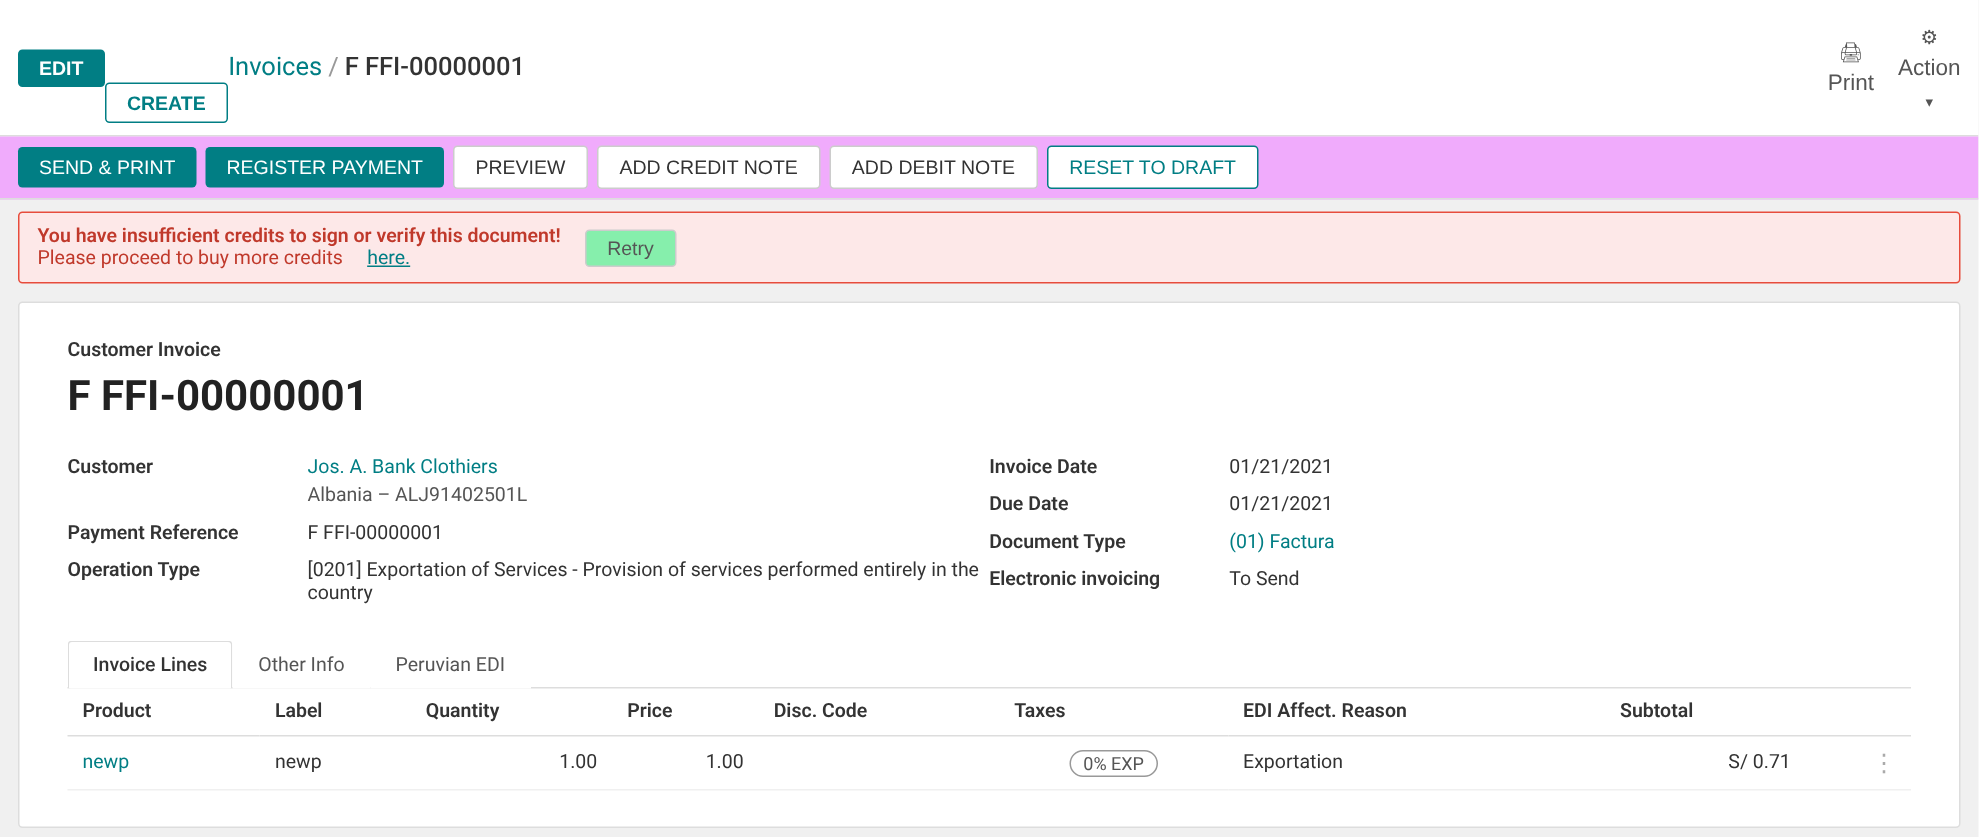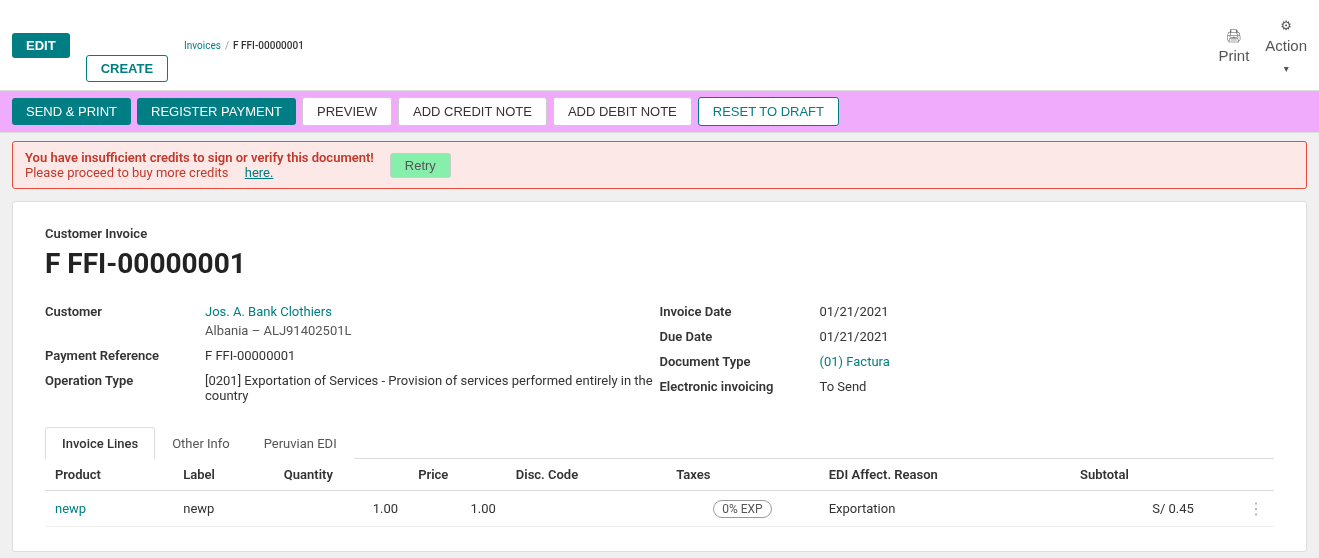--- a/index.html
+++ b/index.html
@@ -5,23 +5,23 @@
     * { box-sizing: border-box; margin: 0; padding: 0; }
     body { font-family: -apple-system, BlinkMacSystemFont, 'Segoe UI', Roboto, sans-serif; font-size: 13px; background: #f0f0f0; color: #333; }
 
     
     .top-nav {
       background: #fff;
       border-bottom: 1px solid #ddd;
       padding: 8px 12px;
       display: flex;
       align-items: center;
-      gap: 16px;
-    }
-    .breadcrumb { display: flex; align-items: center; gap: 4px; flex: 1; font-size: 10px; }
+      gap: 0;
+    }
+    .breadcrumb { display: flex; align-items: center; gap: 4px; flex: 1; font-size: 17px; }
     .breadcrumb-link { color: #017e84; text-decoration: none; }
     .breadcrumb-sep { color: #999; }
     .breadcrumb-current { color: #333; font-weight: 500; }
 
     .btn-edit {
       background: #017e84;
       color: #fff;
       border: none;
       padding: 5px 14px;
       border-radius: 3px;
@@ -304,18 +304,18 @@
     </thead>
     <tbody>
       <tr>
         <td><span class="td-link">newp</span></td>
         <td>newp</td>
         <td class="td-right">1.00</td>
         <td class="td-right">1.00</td>
         <td></td>
         <td class="td-center"><span class="badge">0% EXP</span></td>
         <td>Exportation</td>
-        <td class="td-right">S/ 0.45</td>
+        <td class="td-right">S/ 0.71</td>
         <td><span class="col-menu">⋮</span></td>
       </tr>
     </tbody>
   </table>
 </div>
 
 </body></html>

